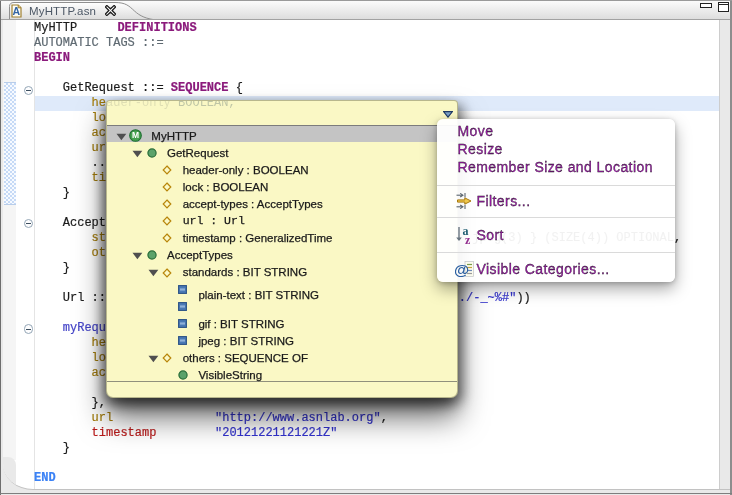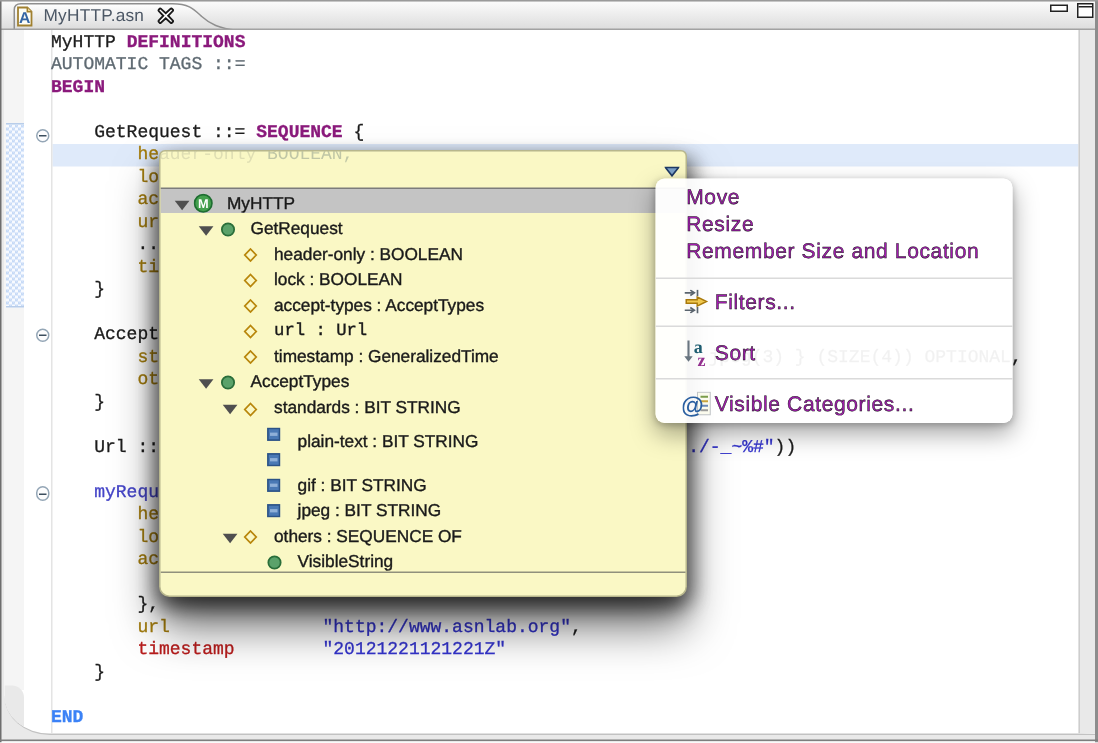--- a/index.html
+++ b/index.html
@@ -80,21 +80,21 @@
   </div>
   <div id="tabline"></div>
   <div id="client">
     <div style="position:absolute;left:0;top:0;width:13px;height:440px;background:#f5f5f5;"></div>
     <div style="position:absolute;left:0;top:437px;width:13px;height:32px;background:#e9e9e9;border-top-right-radius:8px;"></div>
     <div id="hiline"></div>
     <div id="range"></div>
     <div id="gutline"></div>
     <div id="overview"></div>
     <div id="codelayer">
-<div class="cl" style="left:34px;top:21px;"><span style="color:#1c1c1c;">MyHTTP </span><span style="color:#8b1a7c;font-weight:bold;">DEFINITIONS</span></div>
+<div class="cl" style="left:34px;top:21px;"><span style="color:#1c1c1c;">MyHTTP </span><span style="color:#8b1a7c;font-weight:bold;margin-left:33px;">DEFINITIONS</span></div>
 <div class="cl" style="left:34px;top:36px;"><span style="color:#5f6a72;">AUTOMATIC TAGS ::=</span></div>
 <div class="cl" style="left:34px;top:51px;"><span style="color:#8b1a7c;font-weight:bold;">BEGIN</span></div>
 <div class="cl" style="left:62.8px;top:81px;"><span style="color:#1c1c1c;">GetRequest ::= </span><span style="color:#8b1a7c;font-weight:bold;">SEQUENCE</span><span style="color:#1c1c1c;"> {</span></div>
 <div class="cl" style="left:91.6px;top:96px;"><span style="color:#a57e0e;">he</span></div>
 <div class="cl" style="left:91.6px;top:111px;"><span style="color:#a57e0e;">lo</span></div>
 <div class="cl" style="left:91.6px;top:126px;"><span style="color:#a57e0e;">ac</span></div>
 <div class="cl" style="left:91.6px;top:141px;"><span style="color:#a57e0e;">ur</span></div>
 <div class="cl" style="left:91.6px;top:171px;font-family:Liberation Mono, monospace;"><span style="color:#a57e0e;">ti</span></div>
 <div class="cl" style="left:91.6px;top:156px;"><span style="color:#1c1c1c;">...</span></div>
 <div class="cl" style="left:62.8px;top:186px;"><span style="color:#1c1c1c;">}</span></div>

